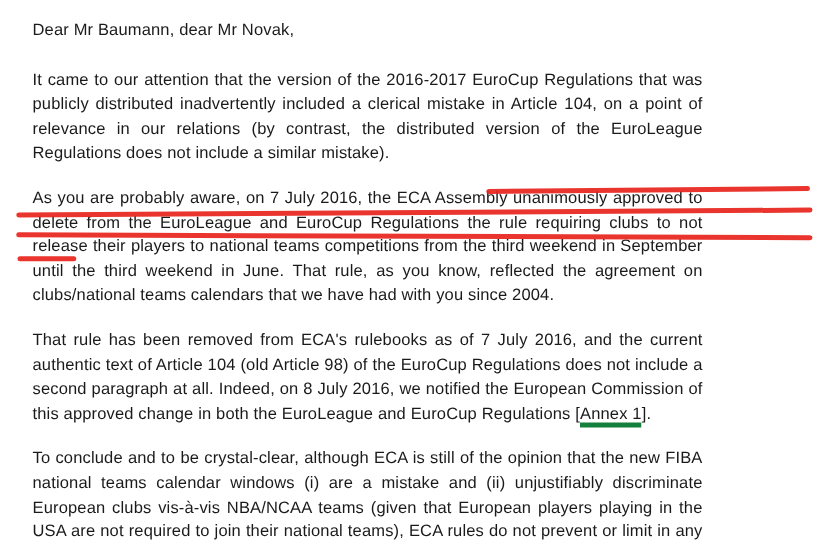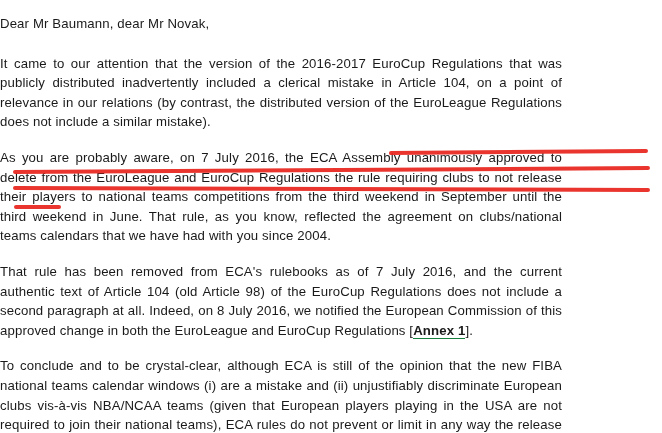--- a/index.html
+++ b/index.html
@@ -12,39 +12,38 @@
     height: 433px;
     font-family: "Liberation Sans", sans-serif;
     color: #1a1a1a;
     overflow: hidden;
   }
   .page {
     position: relative;
     width: 576px;
     height: 433px;
     box-sizing: border-box;
-    padding: 14px 14px 0 0;
+    padding: 14px 14px 0 26px;
   }
   .para {
     font-size: 13.2px;
     line-height: 19.6px;
     text-align: justify;
     margin: 0 0 16px 0;
     letter-spacing: 0.01em;
     position: relative;
   }
   .para.salutation {
     margin-bottom: 20px;
   }
   .para.closing {
     margin-bottom: 0;
   }
   .annex {
-    border-bottom: 1px solid #15803d;
-    font-weight: bold;
+    border-bottom: 4px solid #15803d;
   }
   
   .redline {
     position: absolute;
     background: #e8241c;
     border-radius: 2px;
     pointer-events: none;
     opacity: 0.92;
   }
   .redline.l1 {

